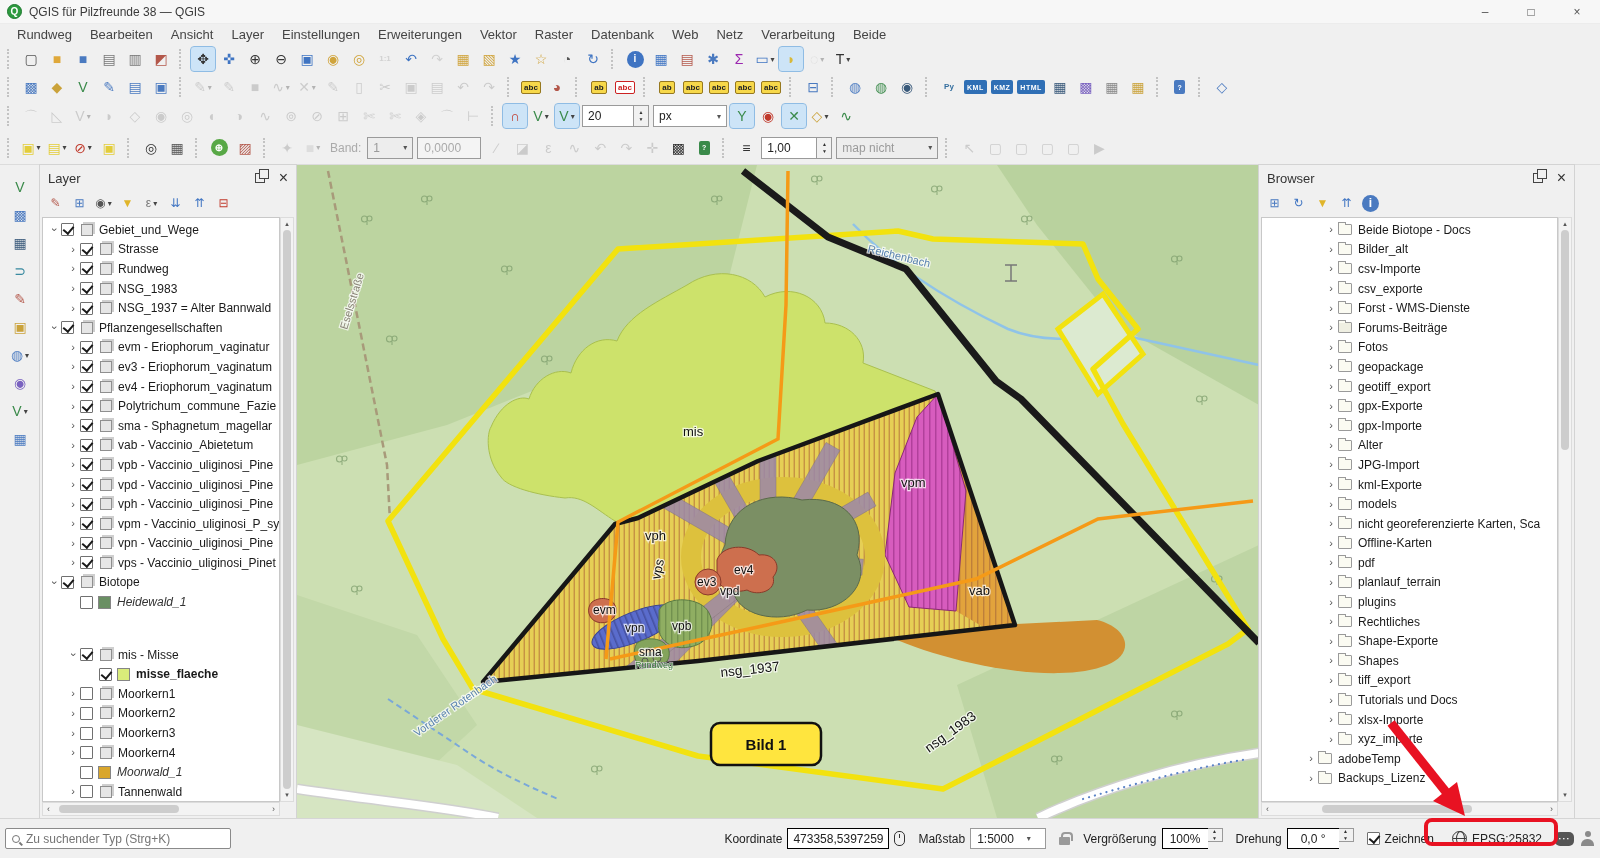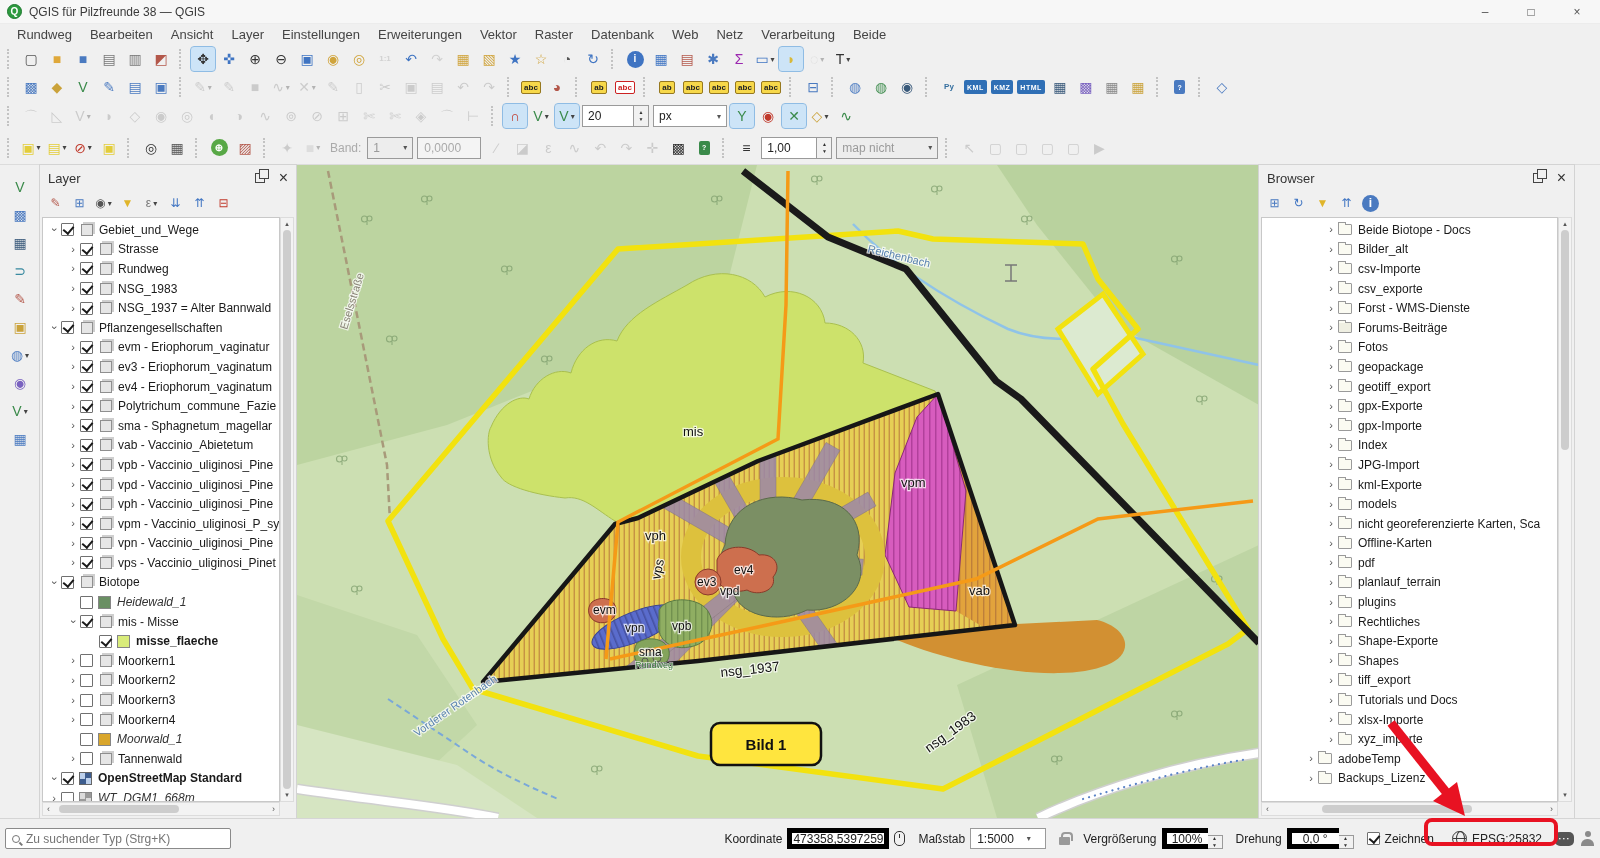--- a/index.html
+++ b/index.html
@@ -97,22 +97,22 @@
 #mapArea{position:absolute;left:297px;top:165px;width:962px;bottom:40px;overflow:hidden;background:#ccdfb2}
 
 
 .statusbar{position:absolute;left:0;right:0;bottom:0;height:40px;background:#f0f0f0;border-top:1px solid #d5d5d5;display:flex;align-items:center;padding:0 5px;font-size:12px;color:#222}
 .searchbox{width:226px;height:21px;border:1px solid #8a8a8a;border-radius:2px;background:#fff;display:flex;align-items:center;padding:0 6px;gap:6px;flex:none}
 .searchbox input{border:none;outline:none;flex:1;font-family:"Liberation Sans",sans-serif;font-size:12px;color:#0f172a;background:transparent}
 .mag{width:8px;height:8px;border:1.5px solid #777;border-radius:50%;position:relative;flex:none}
 .mag:after{content:'';position:absolute;width:4px;height:1.5px;background:#777;transform:rotate(45deg);left:6px;top:7px}
 .sb-spacer{flex:1}
 .sb-group{display:flex;align-items:center;gap:5px;margin-left:13px;flex:none}
-.sb-field{background:#fff;border:5px solid #000000;height:21px;display:flex;align-items:center;justify-content:center;padding:0 6px}
-.sb-spin{display:flex;align-items:flex-end;height:21px}
+.sb-field{background:#fff;border:1px solid #000000;height:21px;display:flex;align-items:center;justify-content:center;padding:0 6px}
+.sb-spin{display:flex;align-items:flex-start;height:21px}
 .sb-spin .sb-field{border-right:none}
 .sb-combo{background:#fff;border:1px solid #9a9a9a;height:21px;display:flex;align-items:center;padding:0 6px;gap:8px}
 .ico-mouse{width:11px;height:15px;border:1.5px solid #333;border-radius:5px;position:relative}
 .ico-mouse:after{content:'';position:absolute;left:50%;top:2px;width:1.5px;height:4px;background:#333;margin-left:-1px}
 .ico-lock{width:11px;height:8px;background:#9a9a9a;border-radius:1px;position:relative;margin-top:5px}
 .ico-lock:before{content:'';position:absolute;left:1.5px;top:-5px;width:8px;height:7px;border:2px solid #9a9a9a;border-bottom:none;border-radius:4px 4px 0 0}
 .globe{width:15px;height:15px;border:1.5px solid #3a3a3a;border-radius:50%;position:relative;flex:none}
 .globe:before{content:'';position:absolute;left:50%;top:-1px;bottom:-1px;width:7px;margin-left:-3.5px;border:1px solid #3a3a3a;border-radius:50%}
 .globe:after{content:'';position:absolute;top:50%;left:0;right:0;border-top:1.5px solid #3a3a3a;margin-top:-1px}
 .bubble{min-width:19px;height:14px;background:#555;border-radius:5px;color:#fff;font-size:9px;font-weight:bold;display:flex;align-items:center;justify-content:center;letter-spacing:1px;position:relative}
@@ -783,21 +783,21 @@
         <span class="cb checked"></span>
         <span class="ico-grp"></span>
         <span class="lbl">Biotope</span>
       </div>
       <div class="trow" style="padding-left: 23px;">
         <span class="exp none"></span>
         <span class="cb"></span>
         <span class="ico-sw" style="background: rgb(106, 143, 99);"></span>
         <span class="lbl ital">Heidewald_1</span>
       </div>
-      <div class="trow" style="padding-left: 23px;">
+      <div class="trow" style="padding-left: 23px; margin-top: 33px;">
         <span class="exp open">›</span>
         <span class="cb checked"></span>
         <span class="ico-grp"></span>
         <span class="lbl">mis - Misse</span>
       </div>
       <div class="trow" style="padding-left: 42px;">
         <span class="exp none"></span>
         <span class="cb checked"></span>
         <span class="ico-sw" style="background: rgb(217, 236, 122);"></span>
         <span class="lbl bold">misse_flaeche</span>
@@ -1098,21 +1098,21 @@
         <span class="lbl">gpx-Exporte</span>
       </div>
       <div class="trow" style="padding-left: 62px;">
         <span class="exp">›</span>
         <span class="ico-fold"></span>
         <span class="lbl">gpx-Importe</span>
       </div>
       <div class="trow" style="padding-left: 62px;">
         <span class="exp">›</span>
         <span class="ico-fold"></span>
-        <span class="lbl">Index</span>
+        <span class="lbl">Alter</span>
       </div>
       <div class="trow" style="padding-left: 62px;">
         <span class="exp">›</span>
         <span class="ico-fold"></span>
         <span class="lbl">JPG-Import</span>
       </div>
       <div class="trow" style="padding-left: 62px;">
         <span class="exp">›</span>
         <span class="ico-fold"></span>
         <span class="lbl">kml-Exporte</span>

